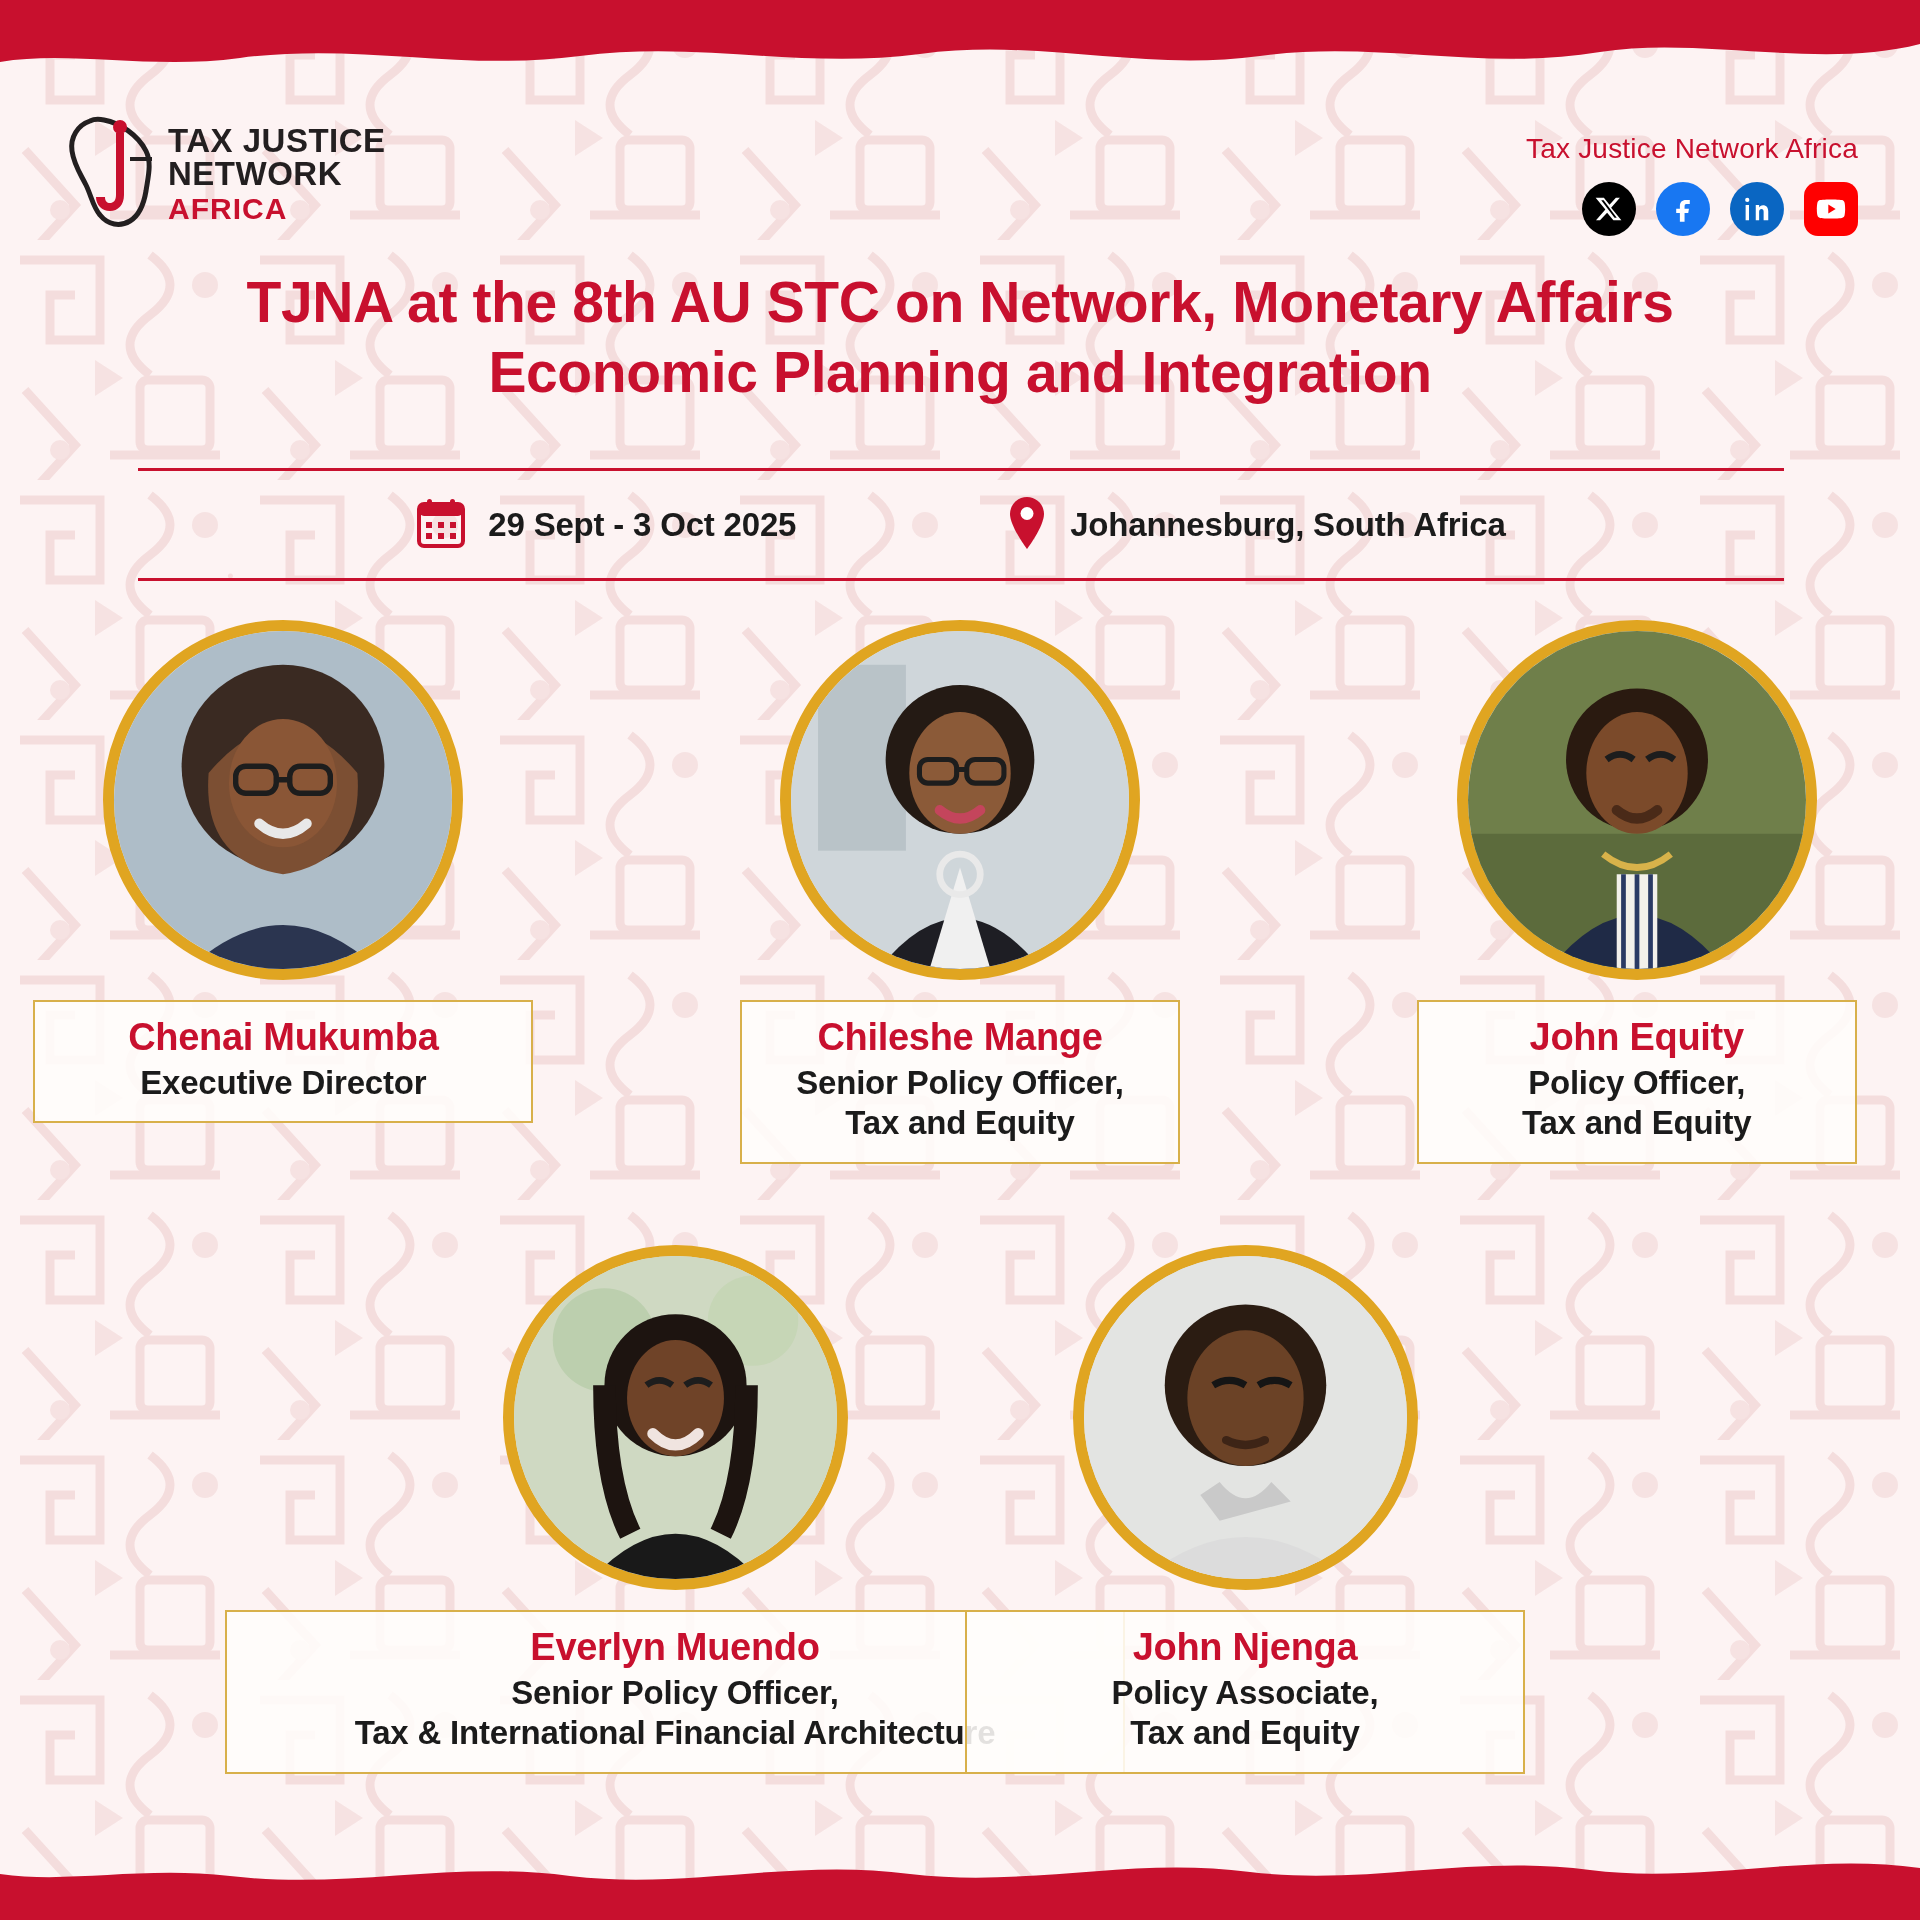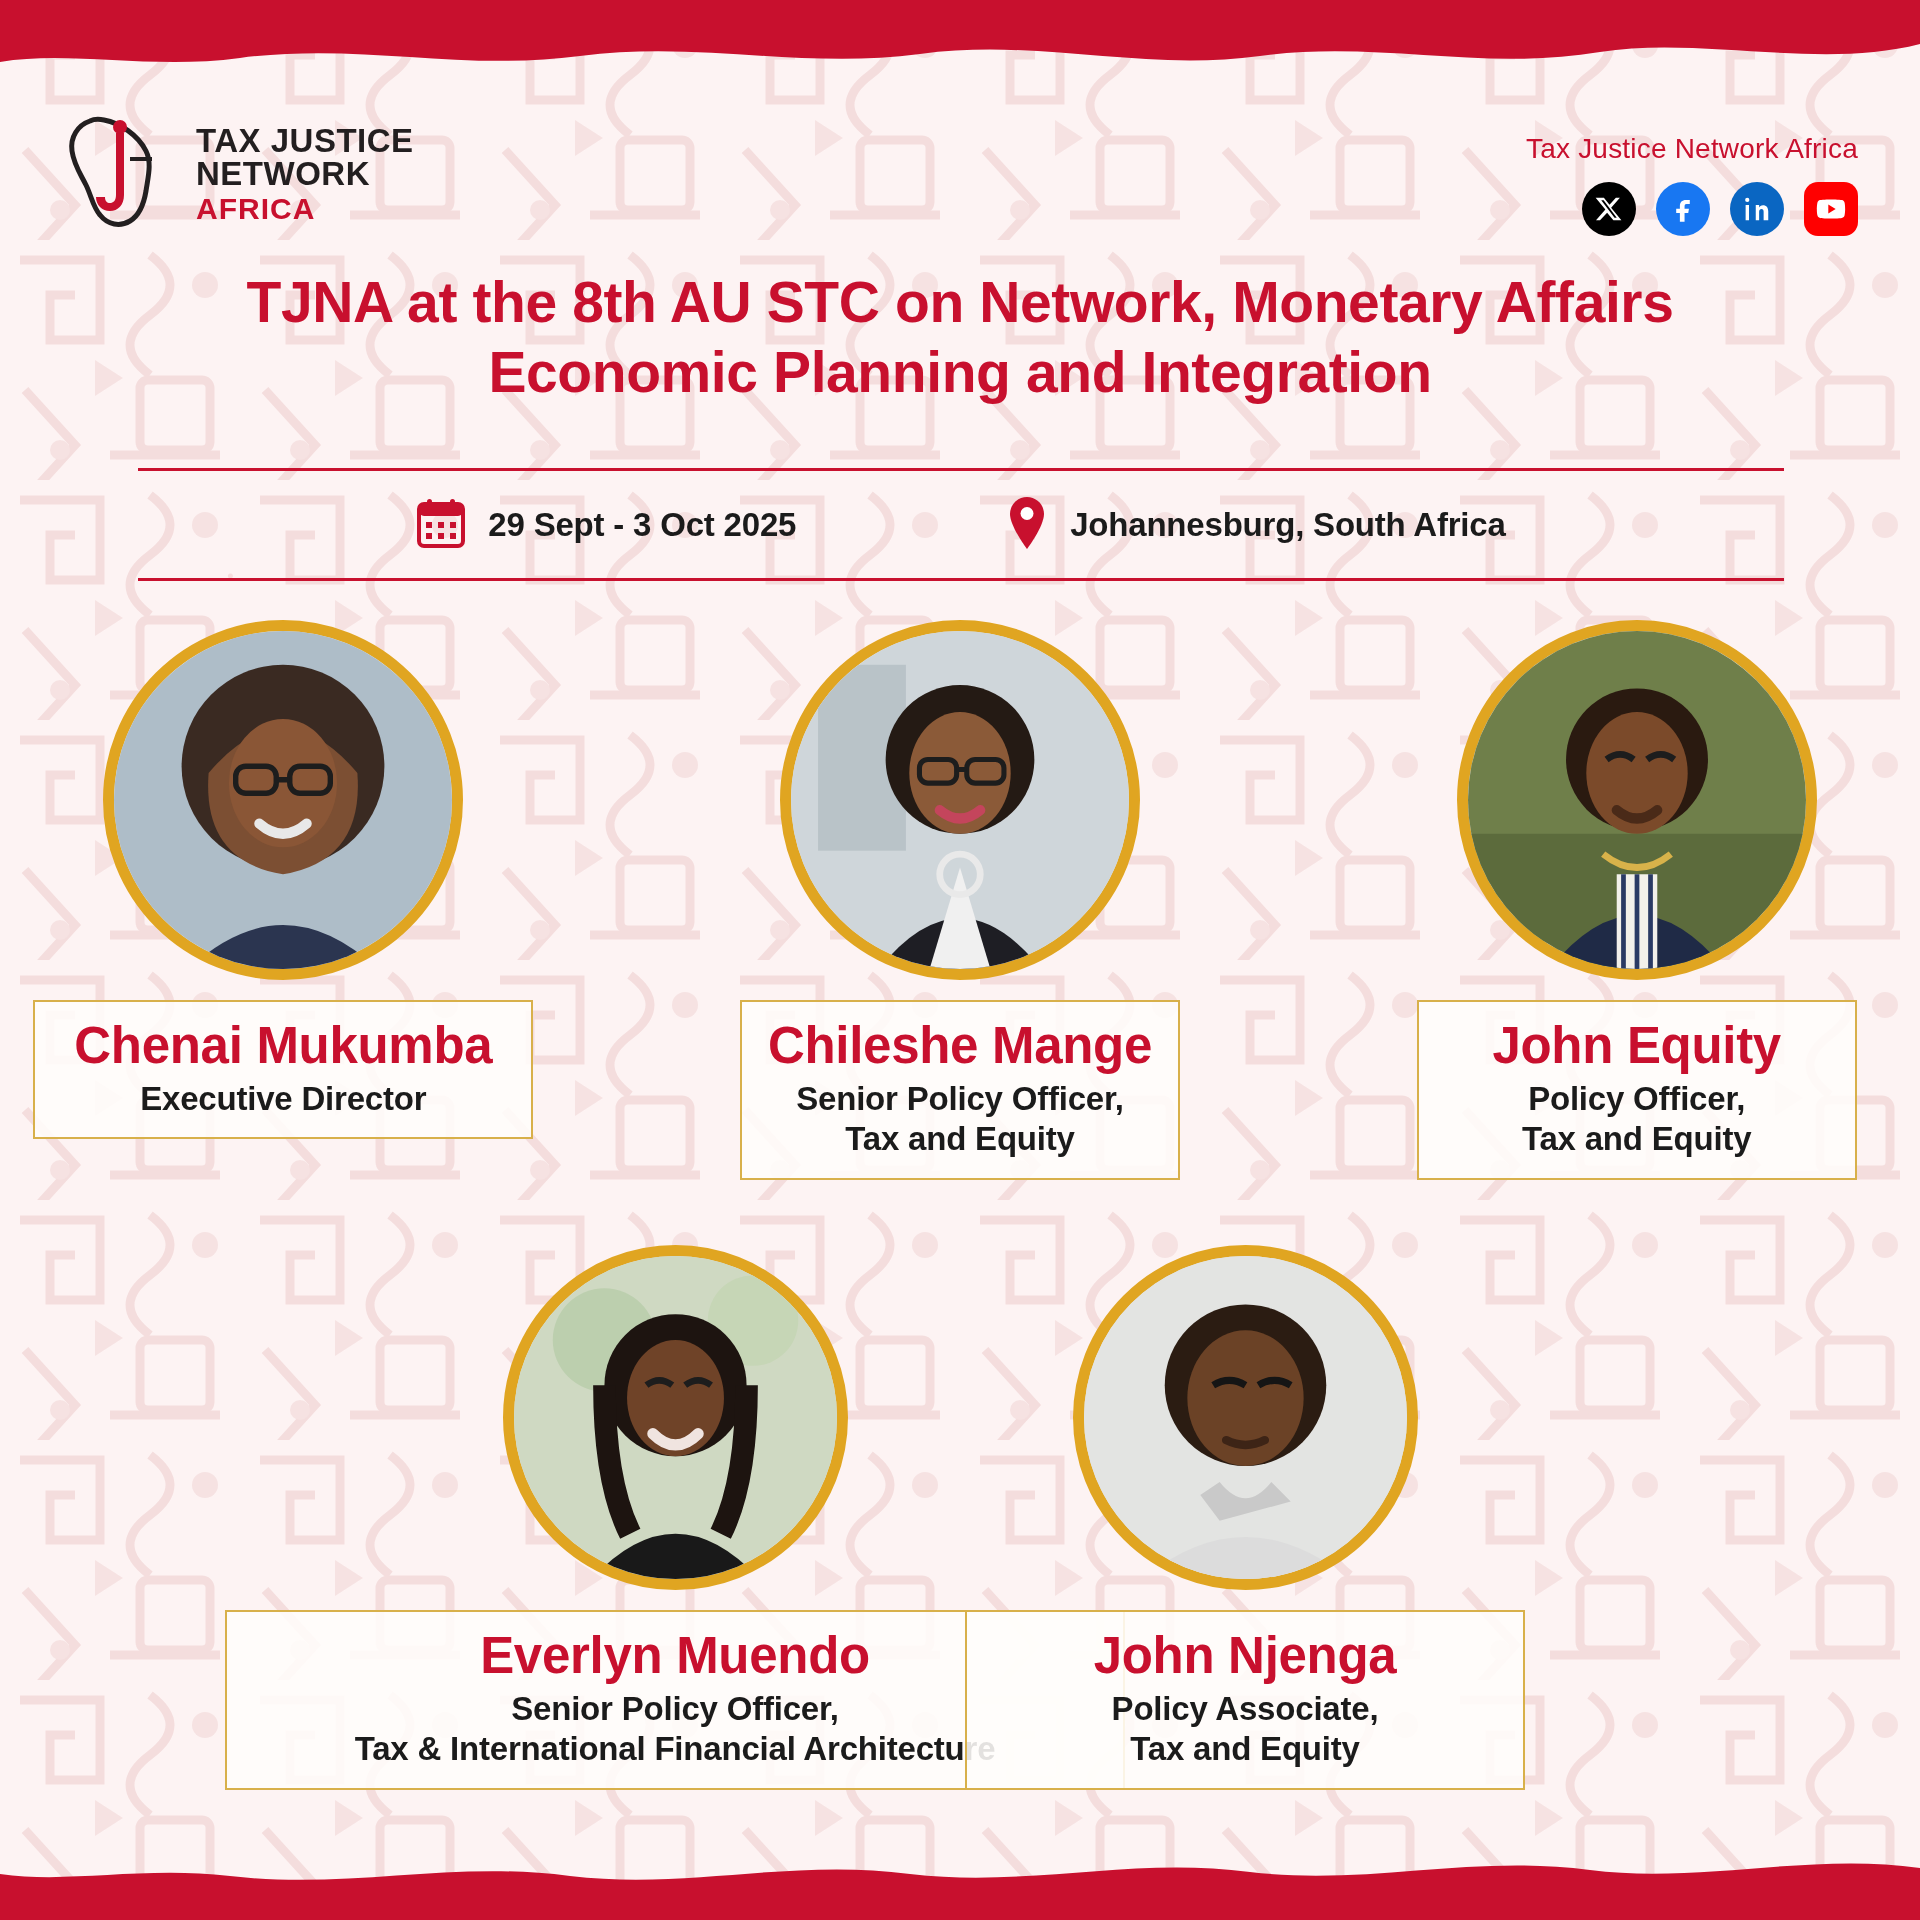--- a/index.html
+++ b/index.html
@@ -38,21 +38,21 @@
     position: absolute; bottom: 0; left: 0; width: 1920px; height: 70px;
     z-index: 3;
   }
   .bottomband svg { display: block; width: 1920px; height: 70px; }
 
   .content { position: relative; z-index: 5; width: 1920px; height: 1920px; }
 
   
   .logo {
     position: absolute; left: 60px; top: 115px;
-    display: flex; align-items: center; gap: 28px;
+    display: flex; align-items: center; gap: 0;
   }
   .logo-mark { width: 108px; height: 118px; position: relative; }
   .logo-text { line-height: 1.02; }
   .logo-text .l1, .logo-text .l2 {
     font-weight: 800; font-size: 33px; letter-spacing: 0.5px; color: #231f20;
   }
   .logo-text .l3 {
     font-weight: 800; font-size: 30px; letter-spacing: 1px; color: #c8102e; margin-top: 3px;
   }
 
@@ -110,21 +110,21 @@
   .photo svg { width: 100%; height: 100%; display: block; }
 
   .namebox {
     margin-top: 20px;
     border: 2px solid #d8b04a;
     background: rgba(255,253,250,0.88);
     padding: 14px 26px 18px;
     text-align: center;
     min-width: 440px;
   }
-  .nm { font-size: 51px; font-weight: 800; color: #c8102e; letter-spacing: -0.3px; }
+  .nm { font-size: 38px; font-weight: 800; color: #c8102e; letter-spacing: -0.3px; }
   .rl { font-size: 33px; font-weight: 800; color: #1b1b1b; line-height: 1.22; margin-top: 4px; letter-spacing: -0.2px; }
 
   .card.c1 .namebox { min-width: 500px; }
   .card.c4 .namebox { min-width: 900px; }
   .card.c5 .namebox { min-width: 560px; }
 </style>
 </head>
 <body>
 
 <div class="poster">

